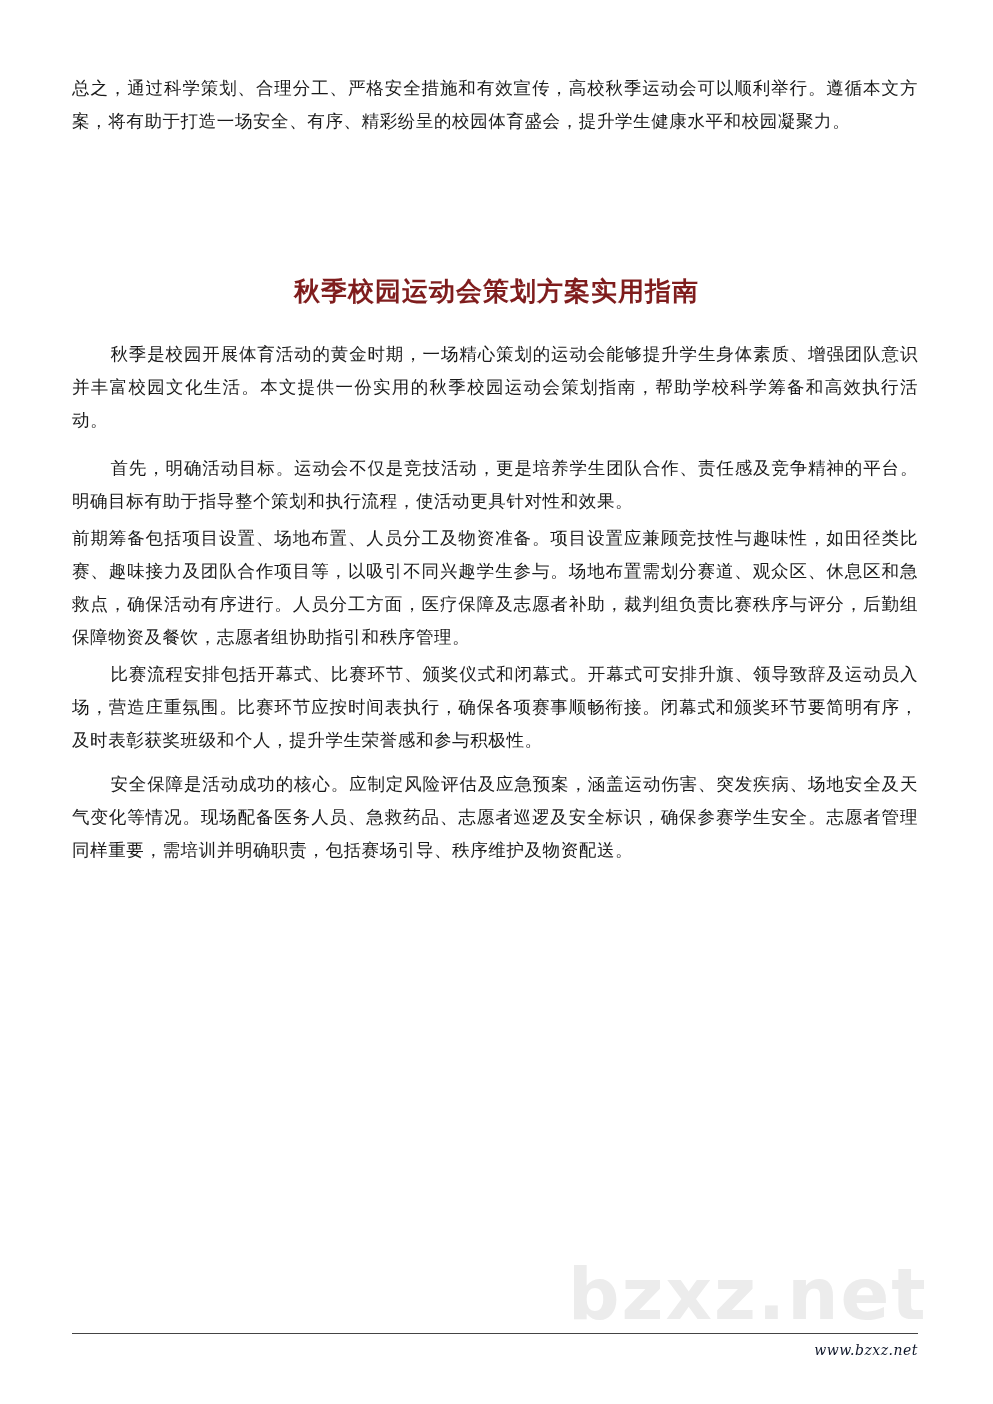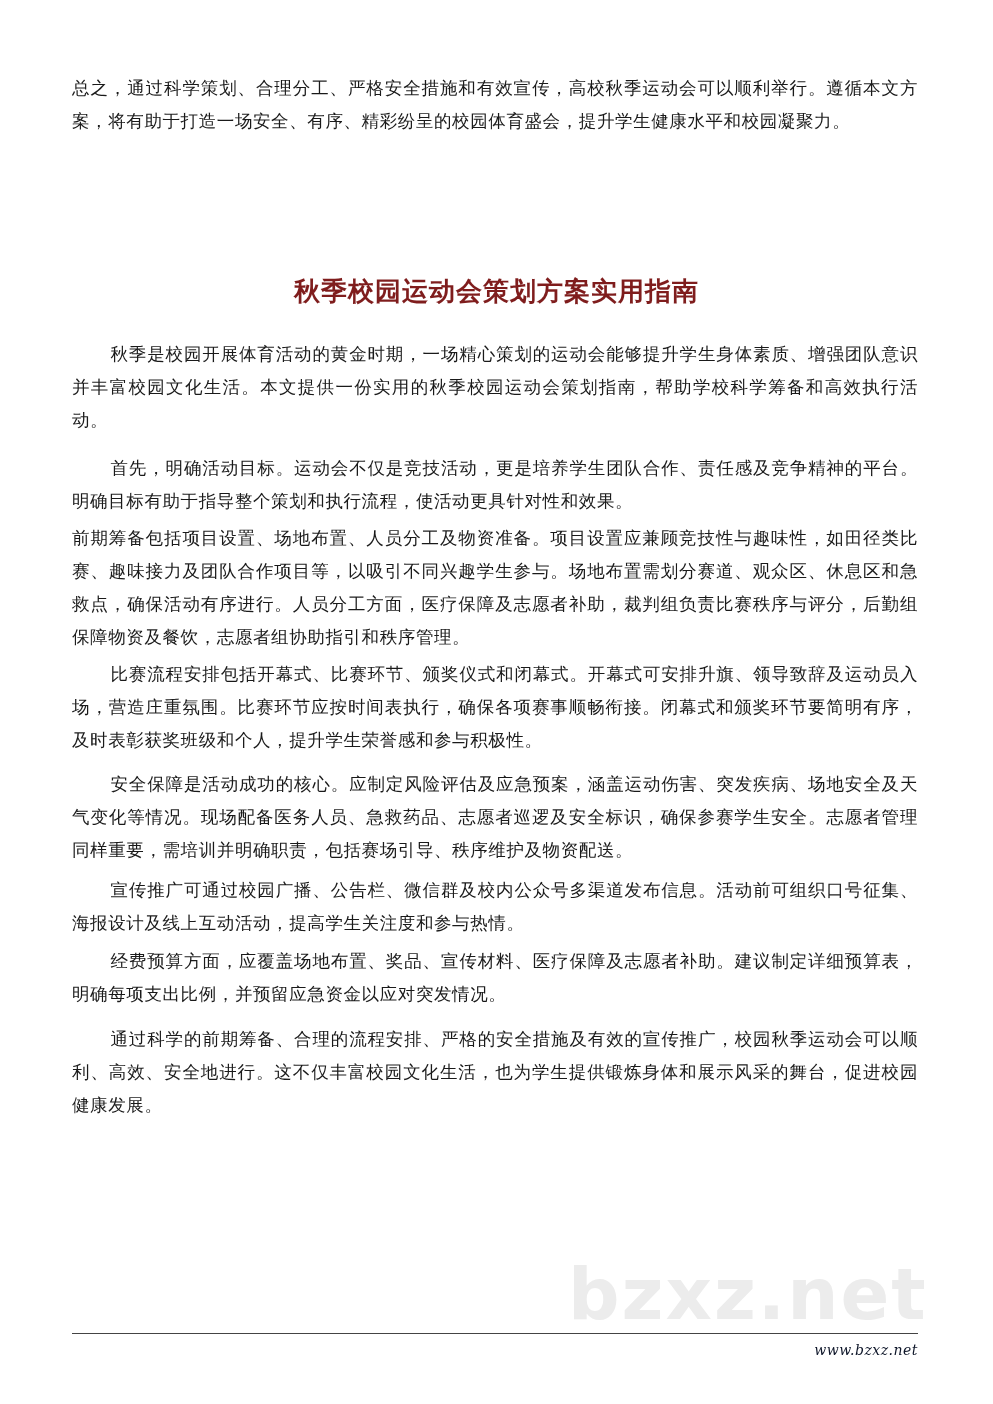--- a/index.html
+++ b/index.html
@@ -44,22 +44,19 @@
 
   <p class="para" style="top:72px;">总之，通过科学策划、合理分工、严格安全措施和有效宣传，高校秋季运动会可以顺利举行。遵循本文方案，将有助于打造一场安全、有序、精彩纷呈的校园体育盛会，提升学生健康水平和校园凝聚力。</p>
 
   <h1 class="title">秋季校园运动会策划方案实用指南</h1>
 
   <p class="para indent" style="top:338px;">秋季是校园开展体育活动的黄金时期，一场精心策划的运动会能够提升学生身体素质、增强团队意识并丰富校园文化生活。本文提供一份实用的秋季校园运动会策划指南，帮助学校科学筹备和高效执行活动。</p>
   <p class="para indent" style="top:452px;">首先，明确活动目标。运动会不仅是竞技活动，更是培养学生团队合作、责任感及竞争精神的平台。明确目标有助于指导整个策划和执行流程，使活动更具针对性和效果。</p>
   <p class="para" style="top:522px;">前期筹备包括项目设置、场地布置、人员分工及物资准备。项目设置应兼顾竞技性与趣味性，如田径类比赛、趣味接力及团队合作项目等，以吸引不同兴趣学生参与。场地布置需划分赛道、观众区、休息区和急救点，确保活动有序进行。人员分工方面，医疗保障及志愿者补助，裁判组负责比赛秩序与评分，后勤组保障物资及餐饮，志愿者组协助指引和秩序管理。</p>
   <p class="para indent" style="top:658px;">比赛流程安排包括开幕式、比赛环节、颁奖仪式和闭幕式。开幕式可安排升旗、领导致辞及运动员入场，营造庄重氛围。比赛环节应按时间表执行，确保各项赛事顺畅衔接。闭幕式和颁奖环节要简明有序，及时表彰获奖班级和个人，提升学生荣誉感和参与积极性。</p>
   <p class="para indent" style="top:768px;">安全保障是活动成功的核心。应制定风险评估及应急预案，涵盖运动伤害、突发疾病、场地安全及天气变化等情况。现场配备医务人员、急救药品、志愿者巡逻及安全标识，确保参赛学生安全。志愿者管理同样重要，需培训并明确职责，包括赛场引导、秩序维护及物资配送。</p>
-  <p class="para indent" style="top:874px;">宣传推广可通过校园广播、公告栏、微信群及校内公众号多渠道发布信息。活动前可组织口号征集、海报设计及线上互动活动，提高学生关注度和参与热情。</p>
-  <p class="para indent" style="top:945px;">经费预算方面，应覆盖场地布置、奖品、宣传材料、医疗保障及志愿者补助。建议制定详细预算表，明确每项支出比例，并预留应急资金以应对突发情况。</p>
-  <p class="para indent" style="top:1023px;">通过科学的前期筹备、合理的流程安排、严格的安全措施及有效的宣传推广，校园秋季运动会可以顺利、高效、安全地进行。这不仅丰富校园文化生活，也为学生提供锻炼身体和展示风采的舞台，促进校园健康发展。</p>
 
   <div class="watermark">bzxz.net</div>
 
   <div class="footer-rule"></div>
   <a class="footer-url">www.bzxz.net</a>
 
 </div>
 
 </body></html>

